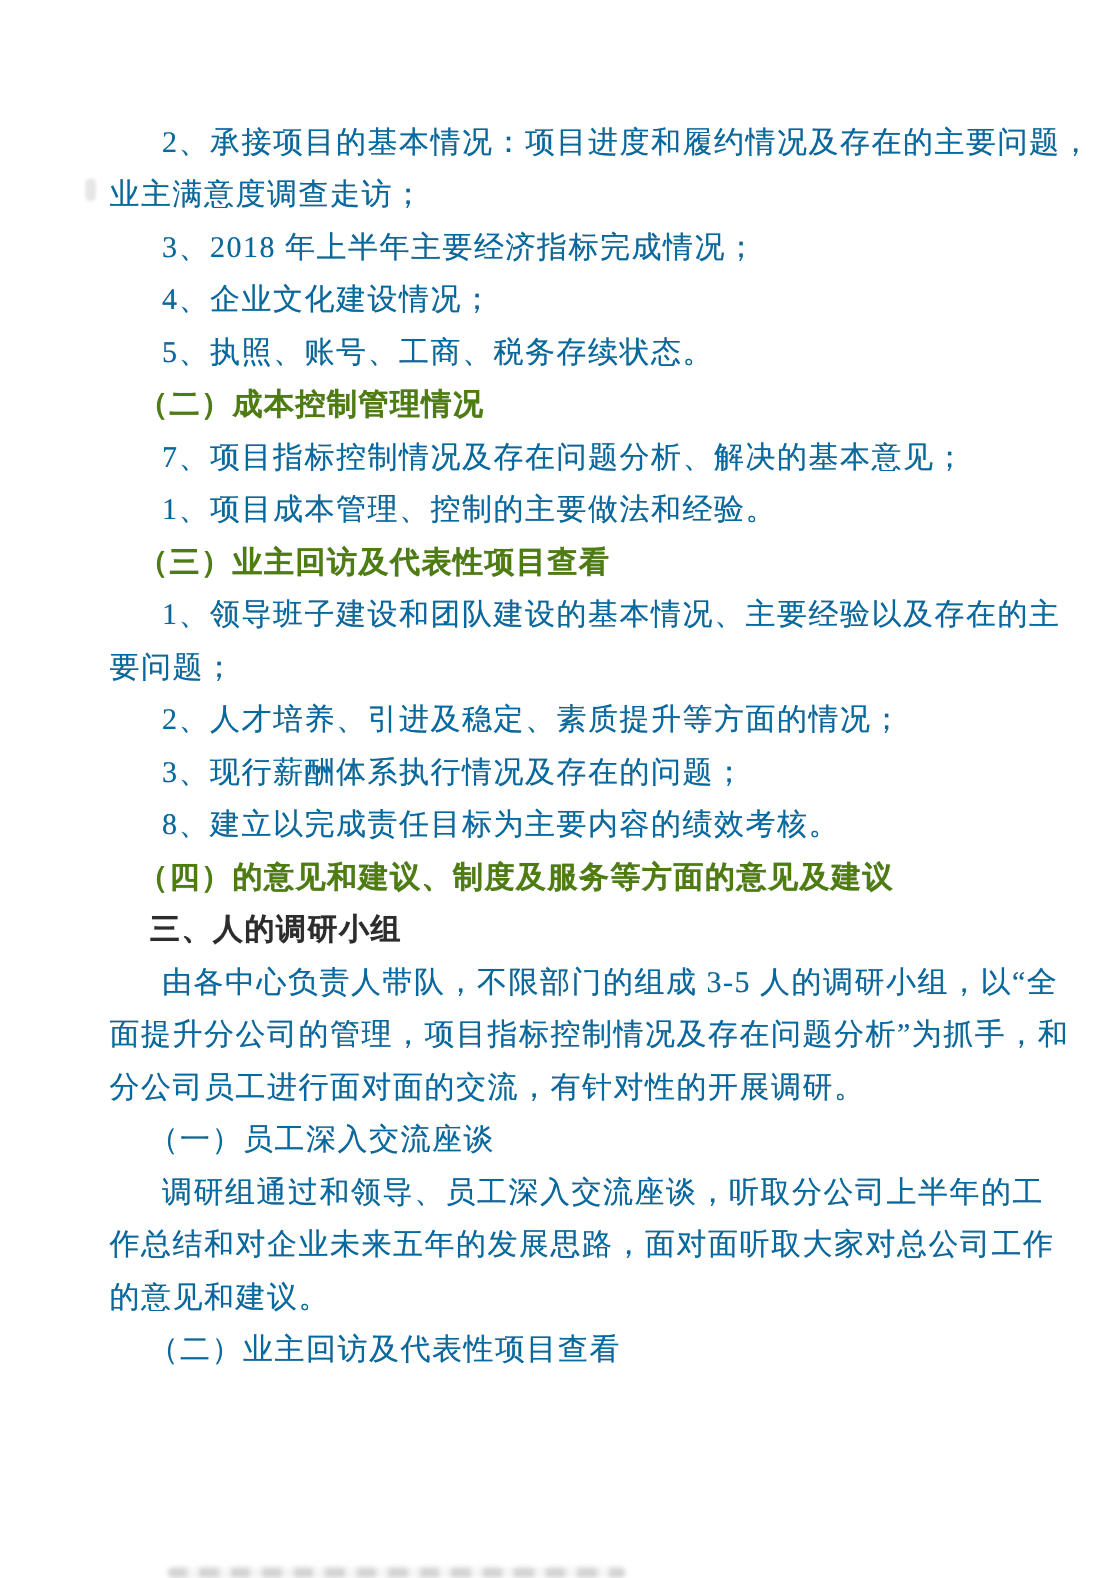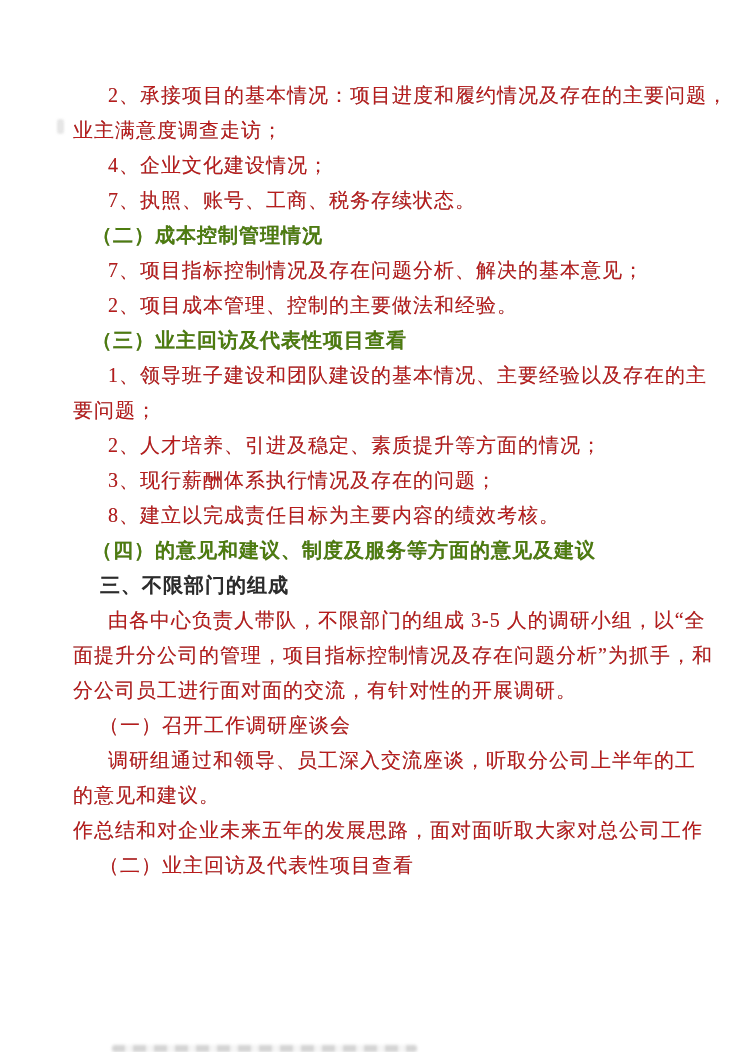--- a/index.html
+++ b/index.html
@@ -25,21 +25,21 @@
     position: absolute;
     left: 73px;
     top: 78px;
     width: 640px;
   }
   .line {
     height: 35px;
     line-height: 35px;
     font-size: 20px;
     letter-spacing: 1px;
-    color: #b91c1c;
+    color: #0369a1;
     white-space: nowrap;
     text-shadow: 0 0 0.5px rgba(80,80,80,0.55);
   }
   
   .first { padding-left: 35px; }
   
   .cont { padding-left: 0; }
   
   .hpb {
     padding-left: 19px;
@@ -83,38 +83,39 @@
     filter: blur(1.8px);
   }
 </style>
 </head>
 <body>
 
 <div class="page">
   <div class="text-col">
     <div class="line first">2、承接项目的基本情况：项目进度和履约情况及存在的主要问题，</div>
     <div class="line cont">业主满意度调查走访；</div>
+    <div class="line first">3、2018 年上半年主要经济指标完成情况；</div>
     <div class="line first">4、企业文化建设情况；</div>
-    <div class="line first">7、执照、账号、工商、税务存续状态。</div>
+    <div class="line first">5、执照、账号、工商、税务存续状态。</div>
     <div class="line hpb">（二）成本控制管理情况</div>
     <div class="line first">7、项目指标控制情况及存在问题分析、解决的基本意见；</div>
-    <div class="line first">2、项目成本管理、控制的主要做法和经验。</div>
+    <div class="line first">1、项目成本管理、控制的主要做法和经验。</div>
     <div class="line hpb">（三）业主回访及代表性项目查看</div>
     <div class="line first">1、领导班子建设和团队建设的基本情况、主要经验以及存在的主</div>
     <div class="line cont">要问题；</div>
     <div class="line first">2、人才培养、引进及稳定、素质提升等方面的情况；</div>
     <div class="line first">3、现行薪酬体系执行情况及存在的问题；</div>
     <div class="line first">8、建立以完成责任目标为主要内容的绩效考核。</div>
     <div class="line hpb">（四）的意见和建议、制度及服务等方面的意见及建议</div>
-    <div class="line hnb">三、不限部门的组成</div>
+    <div class="line hnb">三、人的调研小组</div>
     <div class="line first">由各中心负责人带队，不限部门的组成 3-5 人的调研小组，以“全</div>
     <div class="line cont">面提升分公司的管理，项目指标控制情况及存在问题分析”为抓手，和</div>
     <div class="line cont">分公司员工进行面对面的交流，有针对性的开展调研。</div>
-    <div class="line hp">（一）召开工作调研座谈会</div>
+    <div class="line hp">（一）员工深入交流座谈</div>
     <div class="line first">调研组通过和领导、员工深入交流座谈，听取分公司上半年的工</div>
+    <div class="line cont">作总结和对企业未来五年的发展思路，面对面听取大家对总公司工作</div>
     <div class="line cont">的意见和建议。</div>
-    <div class="line cont">作总结和对企业未来五年的发展思路，面对面听取大家对总公司工作</div>
     <div class="line hp">（二）业主回访及代表性项目查看</div>
   </div>
 
   <div class="speck"></div>
   <div class="bleed"></div>
 </div>
 
 </body></html>

